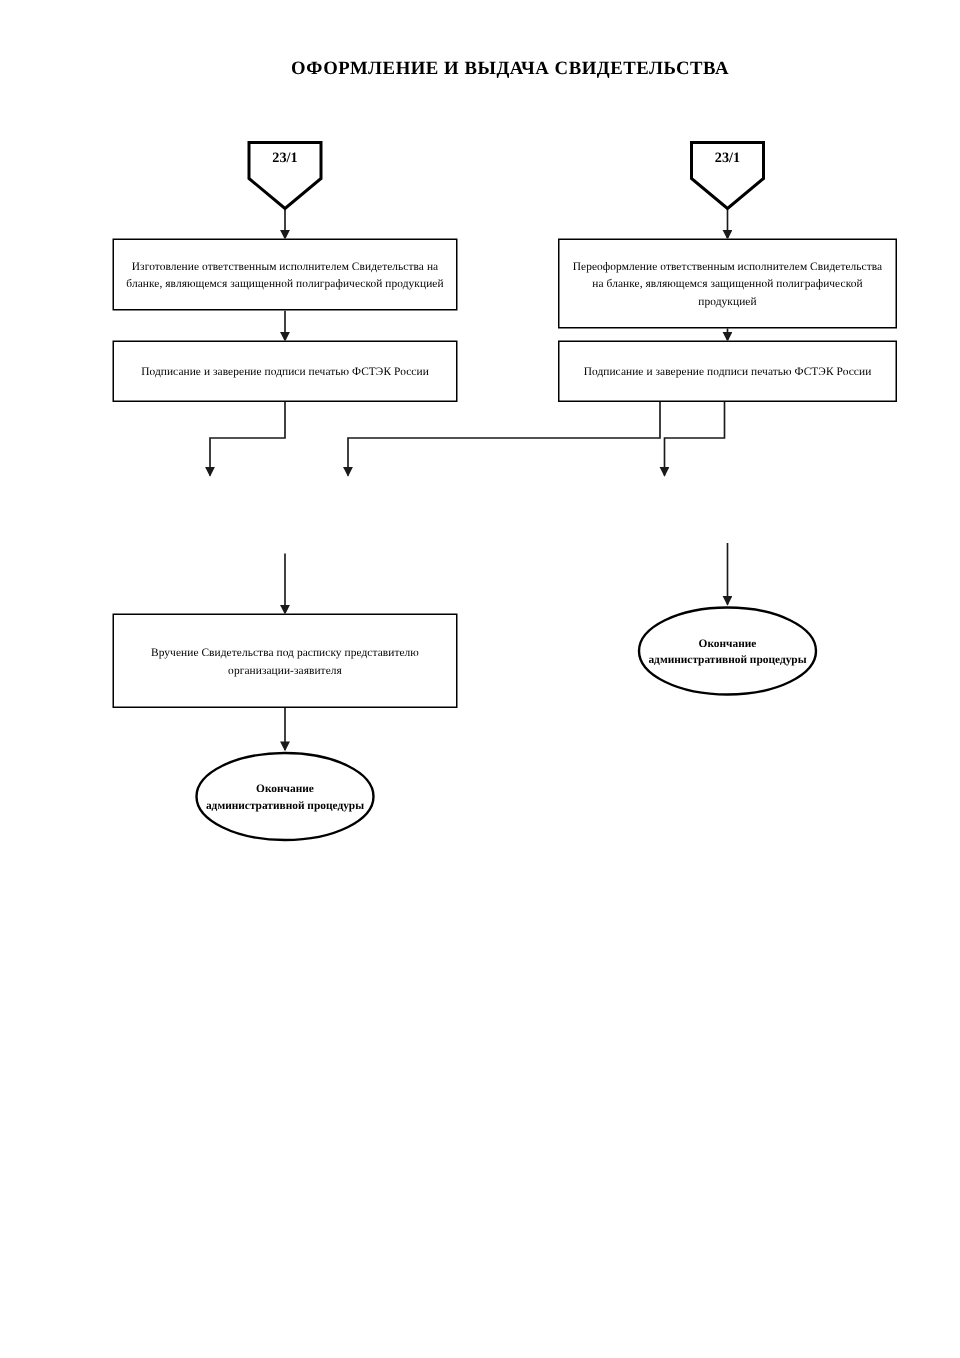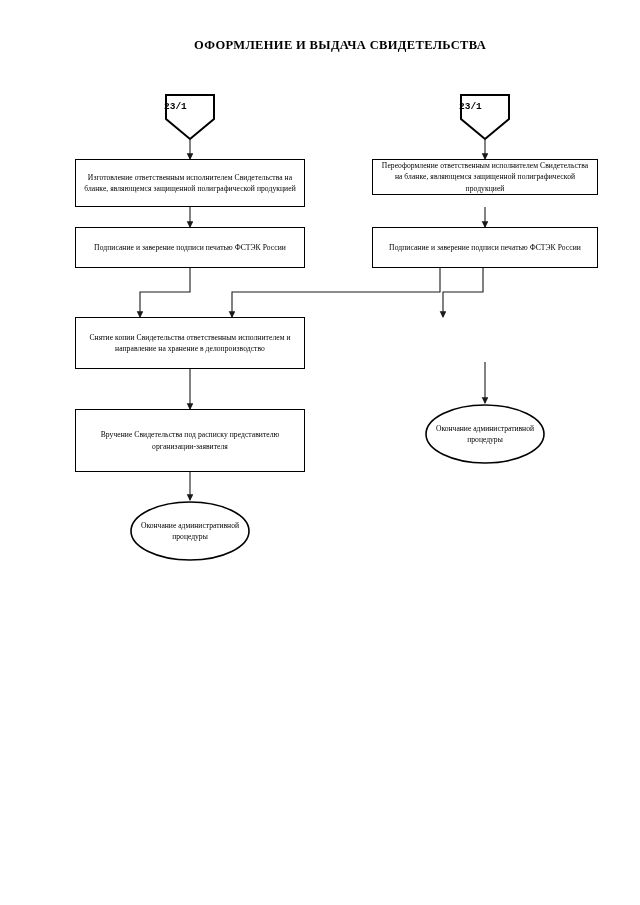--- a/index.html
+++ b/index.html
@@ -92,23 +92,24 @@
   .connector .shape polygon {
     fill: #ffffff;
     stroke: #000000;
     stroke-width: 2;
   }
   .connector .clabel {
     position: absolute;
     left: 0;
     top: 8px;
     width: 52px;
+    text-align: center;
     font-size: 9.5px;
     font-weight: bold;
-    font-family: Liberation Mono, monospace;
+    font-family: Liberation Serif, serif;
   }
 
   
   .terminator {
     position: absolute;
     width: 122px;
     height: 62px;
   }
   .terminator .ell {
     position: absolute;
@@ -126,20 +127,21 @@
     left: 8px;
     top: 0;
     width: 106px;
     height: 62px;
     display: flex;
     align-items: center;
     justify-content: center;
     text-align: center;
     font-size: 7.6px;
     line-height: 1.5;
+    font-weight: bold;
   }
 </style>
 </head>
 <body>
 
 <div id="page">
 
   <div class="doc-title">ОФОРМЛЕНИЕ И ВЫДАЧА СВИДЕТЕЛЬСТВА</div>
 
   <svg id="wires" viewBox="0 0 640 905">
@@ -178,43 +180,40 @@
   </div>
 
   <div class="node" style="left:75px; top:159px; width:230px; height:48px;">
     <span class="txt">Изготовление  ответственным исполнителем Свидетельства на бланке, являющемся защищенной полиграфической продукцией</span>
   </div>
 
   <div class="node" style="left:75px; top:227px; width:230px; height:41px;">
     <span class="txt">Подписание и заверение подписи печатью ФСТЭК России</span>
   </div>
 
-  <div class="node" style="left:75px; top:317px; width:230px; height:52px;">
-    <span class="txt">Снятие копии Свидетельства ответственным исполнителем и направление на  хранение в делопроизводство</span>
-  </div>
 
   <div class="node" style="left:75px; top:409px; width:230px; height:63px;">
     <span class="txt">Вручение Свидетельства  под расписку представителю организации-заявителя</span>
   </div>
 
   <div class="terminator" style="left:129px; top:500px;">
     <svg class="ell" viewBox="0 0 122 62">
       <ellipse cx="61" cy="31" rx="59" ry="29"></ellipse>
     </svg>
     <div class="tlabel">Окончание административной процедуры</div>
   </div>
 
   <div class="connector" style="left:459px; top:93px;">
     <svg class="ell shape" viewBox="0 0 52 48">
       <polygon points="2,2 50,2 50,26 26,46 2,26"></polygon>
     </svg>
     <div class="clabel">23/1</div>
   </div>
 
-  <div class="node" style="left:372px; top:159px; width:226px; height:36px;">
+  <div class="node" style="left:372px; top:159px; width:226px; height:60px;">
     <span class="txt">Переоформление  ответственным исполнителем Свидетельства на бланке, являющемся защищенной полиграфической продукцией</span>
   </div>
 
   <div class="node" style="left:372px; top:227px; width:226px; height:41px;">
     <span class="txt">Подписание и заверение подписи печатью ФСТЭК России</span>
   </div>
 
 
   <div class="terminator" style="left:424px; top:403px;">
     <svg class="ell" viewBox="0 0 122 62">

